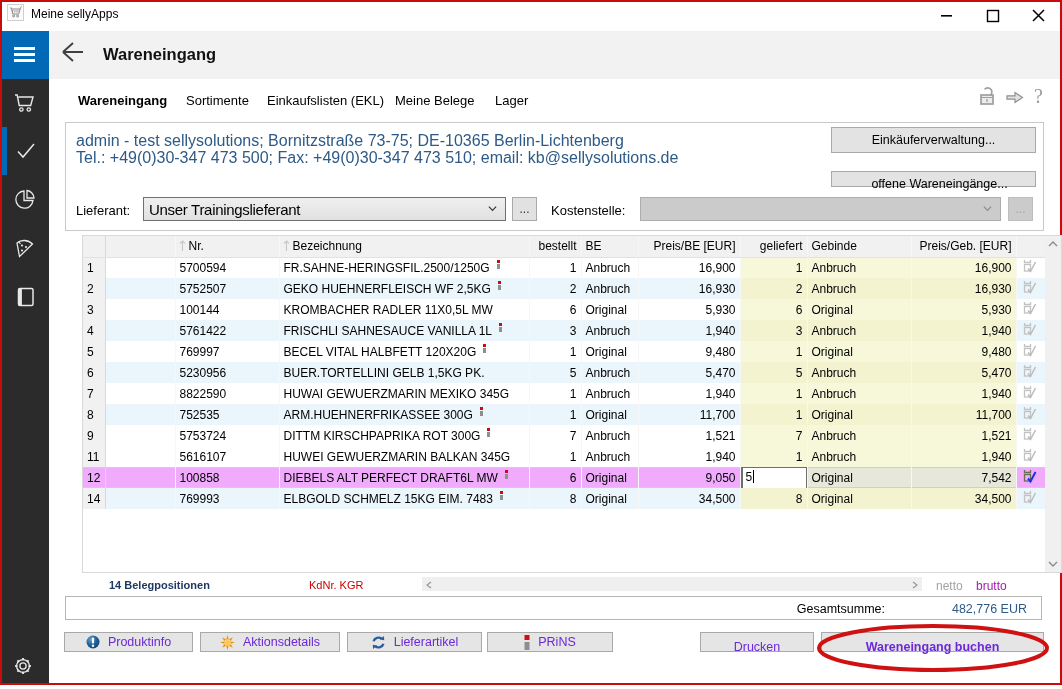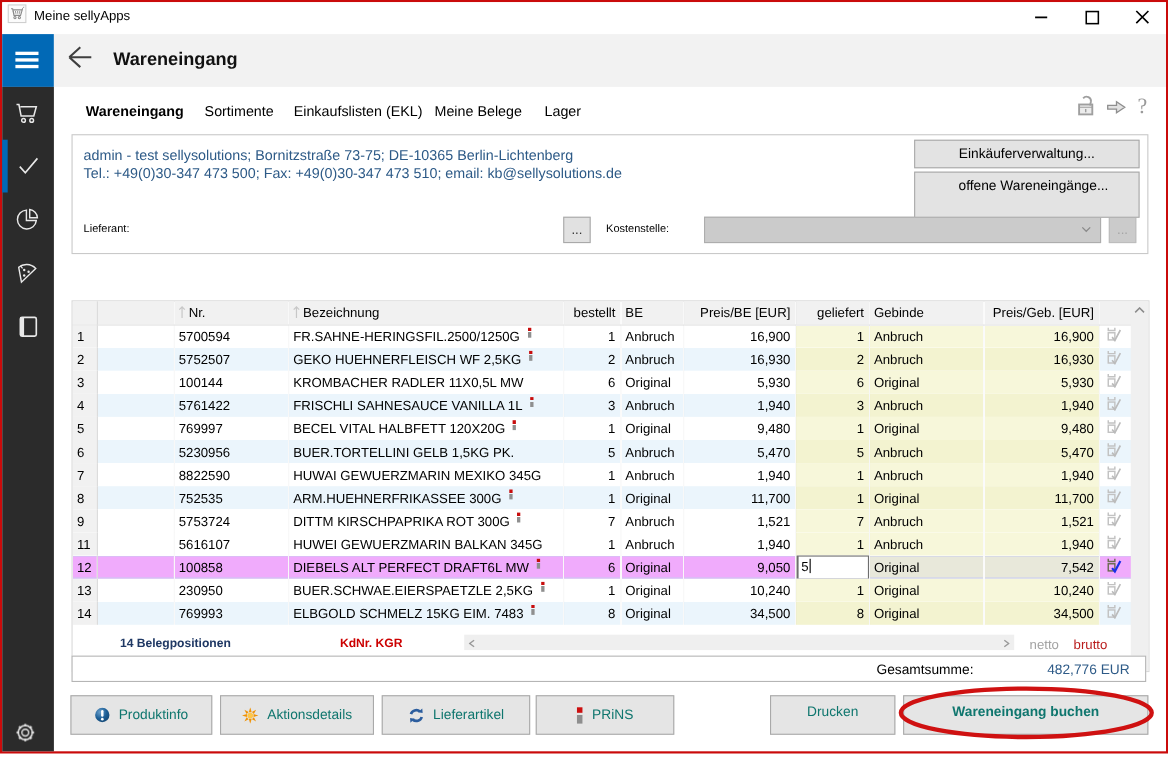--- a/index.html
+++ b/index.html
@@ -23,49 +23,49 @@
 
 
 .sidebar { position:absolute; left:2px; top:79px; width:47px; height:604px; background:#2b2b2b; }
 .sel-bar { position:absolute; width:5px; height:48px; background:#0169b6; }
 
 
 .tab { position:absolute; top:93px; font-size:13px; color:#000; }
 
 
 .infobox { position:absolute; left:65px; top:122px; width:979px; height:109px; border:1px solid #c9c9c9; background:#fff; }
-.inftext { position:absolute; left:10px; top:9px; font-size:13px; color:#2d5a87; line-height:17px; }
-.lieflabel { position:absolute; left:10px; top:80px; font-size:10px; color:#000; }
+.inftext { position:absolute; left:10px; top:9px; font-size:16px; color:#2d5a87; line-height:17px; }
+.lieflabel { position:absolute; left:10px; top:80px; font-size:13px; color:#000; }
 .combo { position:absolute; border:1px solid #707070; background:linear-gradient(#efefef,#e1e1e1); font-size:12.5px; color:#000; }
 .combo .txt { position:absolute; left:5px; top:3px; font-size:15px; letter-spacing:-0.3px; }
 .combo .chev { position:absolute; right:8px; top:6px; width:9px; height:9px; }
 .dots { position:absolute; border:1px solid #a9a9a9; background:#e1e1e1; color:#333; font-size:12px; text-align:center; }
 .btn { position:absolute; border:1px solid #a9a9a9; background:#e3e3e3; font-size:12.5px; color:#000; text-align:center; }
 
 
-.tablewrap { position:absolute; left:65px; top:235px; width:980px; height:338px; border:1px solid #d9d9d9; background:#fff;margin-top:38px; }
+.tablewrap { position:absolute; left:82px; top:235px; width:980px; height:338px; border:1px solid #d9d9d9; background:#fff; }
 table.grid { border-collapse:collapse; table-layout:fixed; width:963px; }
 table.grid td { font-size:12px; color:#000; white-space:nowrap; overflow:hidden; padding:0 4px; height:21px; border-right:1px solid rgba(120,120,120,0.06); }
 .hdr td { height:21px; background:#f1f1f1; border-right:1px solid #dedede; border-bottom:1px solid #e2e2e2; font-size:12.5px; }
 .rnum { background:#f1f1f1; border-right:1px solid #d9d9d9 !important; font-size:12px; padding-left:4px; }
 tr.odd td { background:#fff; }
 tr.even td { background:#ebf5fc; }
 tr.odd td.y { background:#f7f7da; }
 tr.even td.y { background:#f3f3d0; }
 tr.odd td.rnum, tr.even td.rnum { background:#f1f1f1; }
 tr.sel td { background:#f0abfc; box-shadow: inset 0 1px 0 #c7ccf0, inset 0 -1px 0 #c7ccf0; }
 tr.sel td.y { background:#e8e8da; }
 td.r { text-align:right; }
 .redi { display:inline-block; overflow:hidden; width:3px; height:9px; margin-left:7px; vertical-align:3px; font-size:0; background:linear-gradient(#c80d0d 0, #c80d0d 3px, rgba(0,0,0,0) 3px, rgba(0,0,0,0) 4px, #8f8f8f 4px, #8f8f8f 9px); }
 
 .vscroll { position:absolute; right:0px; top:0px; width:16px; height:336px; background:#f0f0f0; }
 .statusrow { position:absolute; top:576px; left:65px; width:980px; height:16px; font-size:11px; }
 .hscroll { position:absolute; left:357px; top:1px; width:500px; height:14px; background:#efefef; color:#9a9a9a; }
 .gesbox { position:absolute; left:65px; top:596px; width:977px; height:24px; border:1px solid #b5b5b5; background:#fff; }
-.bbtn { position:absolute; top:632px; height:36px; border:1px solid #a9a9a9; background:#e5e5e5; font-size:12.5px; color:#0f766e; }
+.bbtn { position:absolute; top:632px; height:20px; border:1px solid #a9a9a9; background:#e5e5e5; font-size:12.5px; color:#6d28d9; }
 .bbtn .lbl { position:absolute; width:100%; text-align:center; top:7px; }
 .bbtn.ic { display:flex; align-items:center; justify-content:center; gap:8px; }
 .sortsvg { vertical-align:-3px; margin-left:-1px; margin-right:3px; }
 </style>
 </head>
 <body>
 <div class="win"></div>
 
 <div class="titlebar"></div>
 <div class="appicon">
@@ -155,30 +155,36 @@
 
 <div class="tab" style="left:78px;font-weight:bold;">Wareneingang</div>
 <div class="tab" style="left:186px;text-align:right;">Sortimente</div>
 <div class="tab" style="left:267px;">Einkaufslisten (EKL)</div>
 <div class="tab" style="left:395px;">Meine Belege</div>
 <div class="tab" style="left:495px;">Lager</div>
 
 <div class="infobox">
   <div class="inftext">admin - test sellysolutions; Bornitzstraße 73-75; DE-10365 Berlin-Lichtenberg<br>Tel.: +49(0)30-347 473 500; Fax: +49(0)30-347 473 510; email: kb@sellysolutions.de</div>
   <div class="lieflabel">Lieferant:</div>
+  <div class="combo" style="left:77px;top:74px;width:363px;height:24px;">
+    <span class="txt">Unser Trainingslieferant</span>
+    <svg class="chev" viewBox="0 0 10 10">
+        <path d="M1 3 L5 7 L9 3" stroke="#333" stroke-width="1.3" fill="none"></path>
+      </svg>
+  </div>
   <div class="dots" style="left:446px;top:74px;width:25px;height:24px;line-height:22px;">...</div>
   <div class="lieflabel" style="left:485px;">Kostenstelle:</div>
   <div class="combo" style="left:574px;top:74px;width:361px;height:24px;background:#cbcbcb;border-color:#adadad;">
     <svg class="chev" viewBox="0 0 10 10">
         <path d="M1 3 L5 7 L9 3" stroke="#8a8a8a" stroke-width="1.3" fill="none"></path>
       </svg>
   </div>
   <div class="dots" style="left:942px;top:74px;width:25px;height:24px;line-height:22px;color:#a5a5a5;background:#cbcbcb;border-color:#bdbdbd;">...</div>
   <div class="btn" style="left:765px;top:4px;width:205px;height:26px;line-height:24px;">Einkäuferverwaltung...</div>
-  <div class="btn" style="left:765px;top:33px;width:205px;height:42px;line-height:24px;padding-left:12px;">offene Wareneingänge...</div>
+  <div class="btn" style="left:765px;top:48px;width:205px;height:16px;line-height:24px;padding-left:12px;">offene Wareneingänge...</div>
 </div>
 
 <div class="tablewrap">
   <table class="grid" id="grid">
       <colgroup>
         <col style="width:22px">
         <col style="width:70px">
         <col style="width:104px">
         <col style="width:250px">
         <col style="width:52px">
@@ -391,37 +397,20 @@
             </div>
           </td>
           <td class="y">Original</td>
           <td class="r y">7,542</td>
           <td style="padding:0 0 0 5px;"><svg width="15" height="15" viewBox="0 0 15 15">
               <path d="M2.5 1 v2.5 h6 v-2.5" fill="none" stroke="#6b6b52" stroke-width="1.3"></path>
               <rect x="2.5" y="5.5" width="6" height="6.5" fill="none" stroke="#6b6b52" stroke-width="1.3"></rect>
               <path d="M6 9.5 L8.5 12.5 L13.5 3" fill="none" stroke="#1a2fe8" stroke-width="2"></path>
             </svg></td>
         </tr>
-        <tr class="odd">
-          <td class="rnum">13</td>
-          <td></td>
-          <td>230950</td>
-          <td>BUER.SCHWAE.EIERSPAETZLE 2,5KG<span class="redi">i</span></td>
-          <td class="r">1</td>
-          <td>Original</td>
-          <td class="r">10,240</td>
-          <td class="r y">1</td>
-          <td class="y">Original</td>
-          <td class="r y">10,240</td>
-          <td style="padding:0 0 0 5px;"><svg width="15" height="15" viewBox="0 0 15 15">
-              <path d="M2.5 1 v2.5 h6 v-2.5" fill="none" stroke="#c2c2c2" stroke-width="1.3"></path>
-              <rect x="2.5" y="5.5" width="6" height="6.5" fill="none" stroke="#c2c2c2" stroke-width="1.3"></rect>
-              <path d="M6 9.5 L8.5 12.5 L13.5 3" fill="none" stroke="#bbb" stroke-width="1.5"></path>
-            </svg></td>
-        </tr>
         <tr class="even">
           <td class="rnum">14</td>
           <td></td>
           <td>769993</td>
           <td>ELBGOLD SCHMELZ 15KG EIM. 7483<span class="redi">i</span></td>
           <td class="r">8</td>
           <td>Original</td>
           <td class="r">34,500</td>
           <td class="r y">8</td>
           <td class="y">Original</td>
@@ -439,31 +428,31 @@
         <path d="M1 5 L5 1 L9 5" fill="none" stroke="#8b8b8b" stroke-width="1.4"></path>
       </svg>
     <svg class="abs" style="left:3px;bottom:5px" width="10" height="6" viewBox="0 0 10 6">
         <path d="M1 1 L5 5 L9 1" fill="none" stroke="#8b8b8b" stroke-width="1.4"></path>
       </svg>
   </div>
 </div>
 
 <div class="statusrow">
   <div class="abs" style="left:44px;top:3px;font-weight:bold;color:#1f3864;">14 Belegpositionen</div>
-  <div class="abs" style="left:244px;top:3px;font-weight:bold;color:#cc0000;">KdNr. KGR</div>
+  <div class="abs" style="left:244px;top:3px;font-weight:normal;color:#cc0000;">KdNr. KGR</div>
   <div class="hscroll">
     <svg class="abs" style="left:4px;top:4px" width="6" height="8" viewBox="0 0 6 8">
         <path d="M5 1 L1 4 L5 7" fill="none" stroke="#999" stroke-width="1.3"></path>
       </svg>
     <svg class="abs" style="right:4px;top:4px" width="6" height="8" viewBox="0 0 6 8">
         <path d="M1 1 L5 4 L1 7" fill="none" stroke="#999" stroke-width="1.3"></path>
       </svg>
   </div>
   <div class="abs" style="left:871px;top:3px;color:#a3a3a3;font-size:12px;">netto</div>
-  <div class="abs" style="left:911px;top:3px;color:#b91c1c;font-size:12px;">brutto</div>
+  <div class="abs" style="left:911px;top:3px;color:#a21caf;font-size:12px;">brutto</div>
 </div>
 
 <div class="gesbox">
   <div class="abs" style="right:156px;top:5px;font-size:12.5px;color:#000;">Gesamtsumme:</div>
   <div class="abs" style="right:14px;top:5px;font-size:12.5px;color:#2d5a87;">482,776 EUR</div>
 </div>
 
 <div class="bbtn ic" style="left:64px;width:129px;">
   <svg width="14" height="14" viewBox="0 0 14 14">
       <defs>

